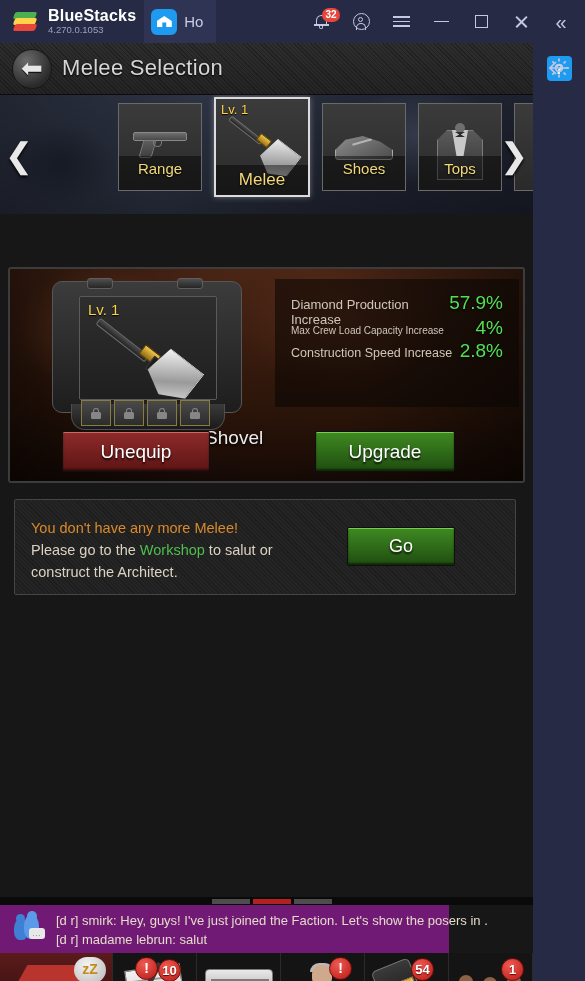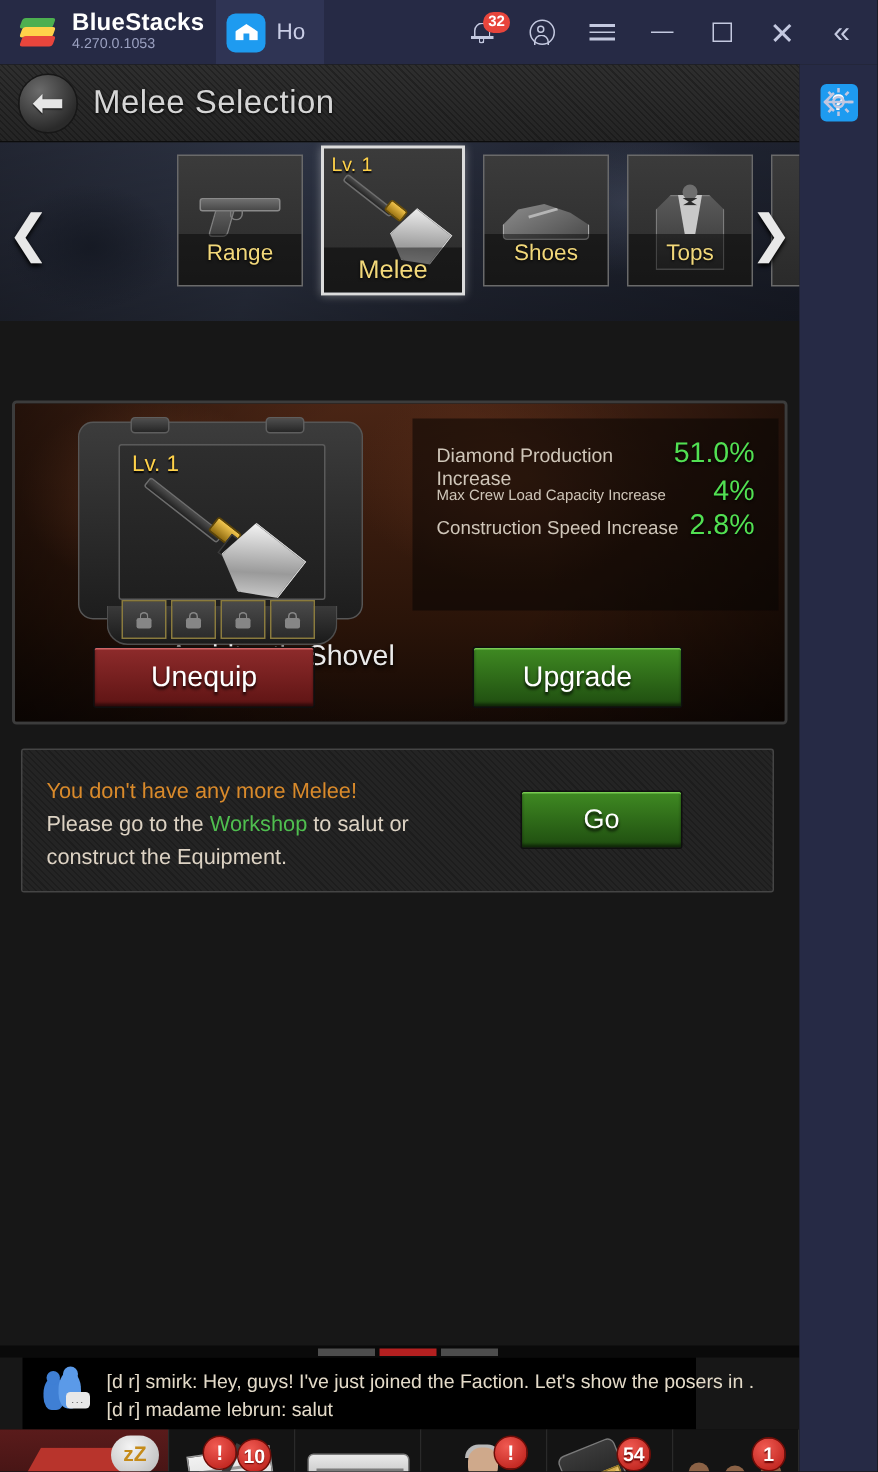--- a/index.html
+++ b/index.html
@@ -208,21 +208,21 @@
     background-image:repeating-linear-gradient(45deg,#000 0 1px,transparent 1px 3px);}
   .ntext { position:absolute; left:16px; top:17px; width:310px; font-size:14.5px; line-height:22px; z-index:2; }
   .ntext .l1 { color:#d98a2b; }
   .ntext .l2 { color:#dcd2c3; }
   .ntext .wk { color:#4fbe4f; }
 
   
   .chanbar { position:absolute; left:0; top:854px; width:533px; height:8px; background:#0a0a0a; }
   .chan { position:absolute; top:2px; height:5px; width:38px; background:#4d4d4d; }
   .chan.c1 { left:212px; } .chan.c2 { left:253px; background:#b32020; } .chan.c3 { left:294px; }
-  .chatbox { position:absolute; left:15px; top:862px; width:449px; height:48px; background:#000000; }
+  .chatbox { position:absolute; left:0; top:862px; width:449px; height:48px; background:#701a75; }
   .chaticon { position:absolute; left:12px; top:8px; width:34px; height:30px; }
   .chaticon .p1,.chaticon .p2 { position:absolute; border-radius:50% 50% 40% 40%; background:#3f7fd4; }
   .chaticon .p1 { left:2px; top:5px; width:14px; height:22px; }
   .chaticon .p2 { left:12px; top:1px; width:15px; height:25px; background:#5b9ae8; }
   .chaticon .hd1 { position:absolute; left:4px; top:1px; width:9px; height:9px; border-radius:50%; background:#3f7fd4; }
   .chaticon .hd2 { position:absolute; left:15px; top:-2px; width:10px; height:10px; border-radius:50%; background:#5b9ae8; }
   .chaticon .bub { position:absolute; left:17px; top:15px; width:16px; height:11px; border-radius:3px;
     background:#e8e8e8; color:#555; font-size:7px; text-align:center; line-height:11px; letter-spacing:1px; }
   .chatlines { position:absolute; left:56px; top:6px; width:470px; color:#e4dbc9; font-size:13px; line-height:19px; }
   .chatlines div { white-space:nowrap; overflow:hidden; }
@@ -452,41 +452,41 @@
                 </span>
               </div>
           </div>
         </div>
         <div class="itemname">Architect's Shovel</div>
       </div>
 
       <div class="statsbox">
         <div class="stat s1">
           <span class="lbl">Diamond Production Increase</span>
-          <span class="val">51.0%</span>
+          <span class="val">57.9%</span>
         </div>
         <div class="stat s2">
           <span class="lbl">Max Crew Load Capacity Increase</span>
           <span class="val">4%</span>
         </div>
         <div class="stat s3">
           <span class="lbl">Construction Speed Increase</span>
           <span class="val">2.8%</span>
         </div>
       </div>
     </div>
 
     <div class="gbtn btn-unequip">Unequip</div>
     <div class="gbtn btn-upgrade">Upgrade</div>
 
     <div class="notice">
       <div class="ntext">
         <div class="l1">You don't have any more Melee!</div>
         <div class="l2"><span>Please go to the </span><span class="wk">Workshop</span><span> to salut or</span></div>
-        <div class="l2">construct the Equipment.</div>
+        <div class="l2">construct the Architect.</div>
       </div>
     </div>
     <div class="gbtn btn-go">Go</div>
 
     <div class="chanbar">
       <div class="chan c1"></div>
       <div class="chan c2"></div>
       <div class="chan c3"></div>
     </div>
     <div class="chatbox">

